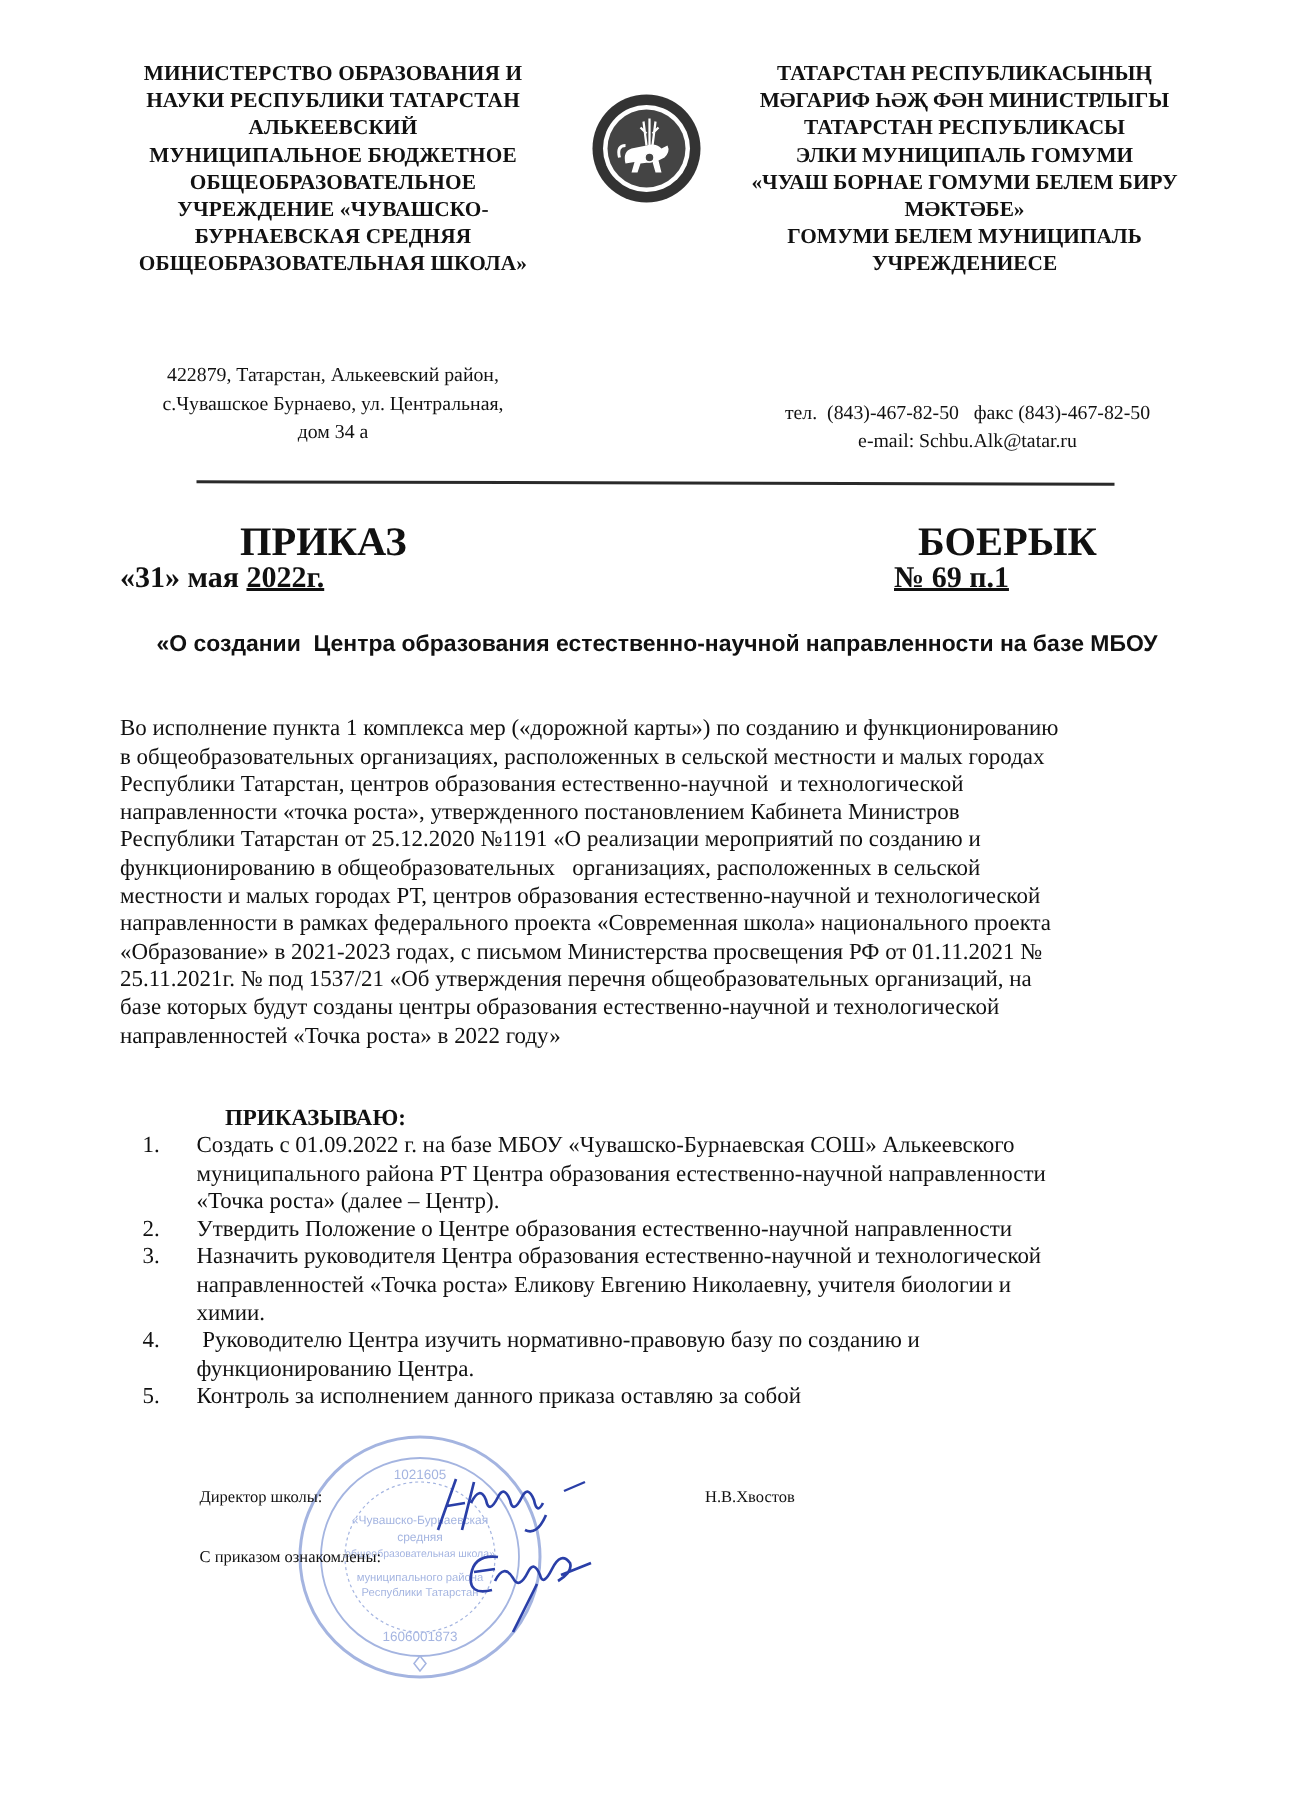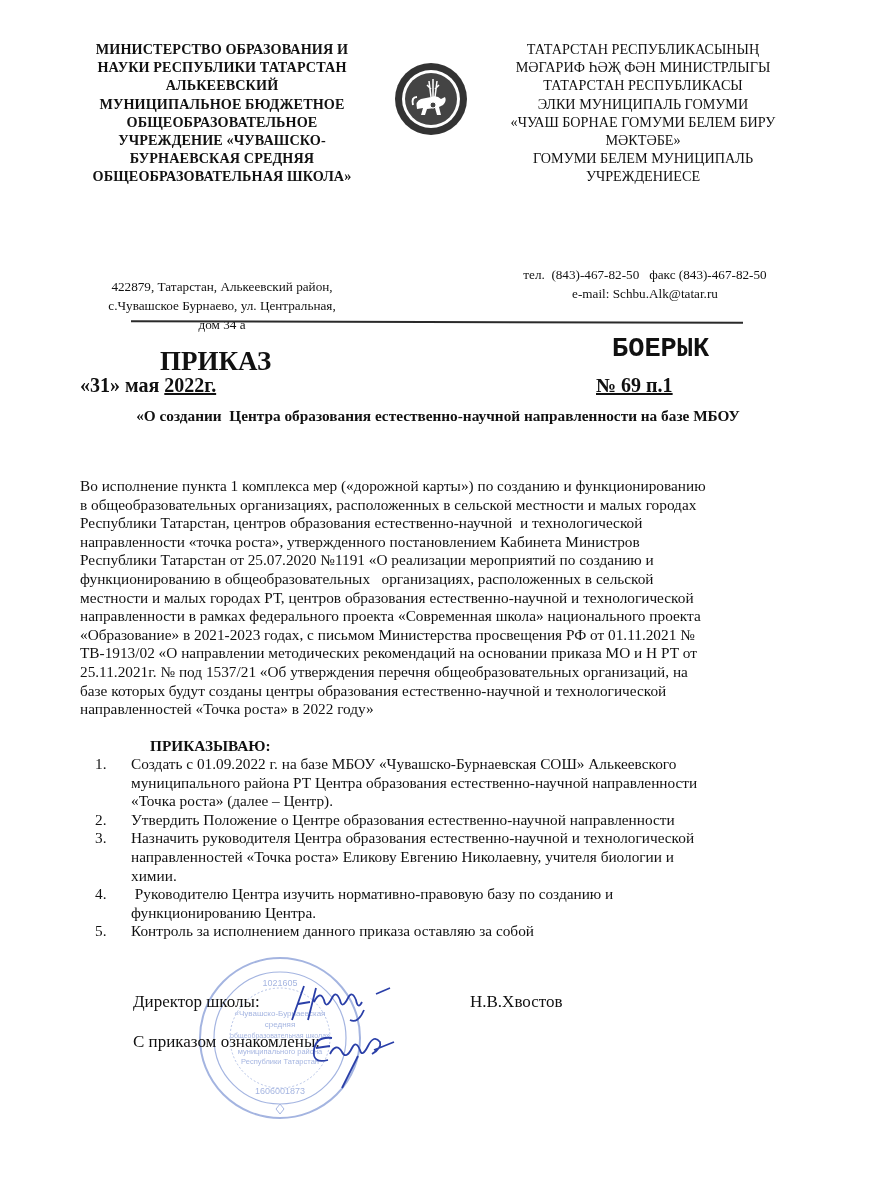--- a/index.html
+++ b/index.html
@@ -5,64 +5,64 @@
     html, body { margin: 0; padding: 0; background: #ffffff; }
     body { width: 872px; height: 1200px; position: relative; overflow: hidden; color: #111; }
     .header-left {
       position: absolute; left: 72px; top: 40px; width: 300px;
       text-align: center; font-weight: bold; font-size: 14.2px; line-height: 18.2px;
       font-family: "Liberation Serif", serif; letter-spacing: 0.1px;
     }
     .header-left .line, .header-right .line { display: block; white-space: nowrap; }
     .header-right {
       position: absolute; left: 478px; top: 40px; width: 330px;
-      text-align: center; font-weight: normal; font-size: 14.2px; line-height: 18.2px;
+      text-align: center; font-weight: bold; font-size: 14.2px; line-height: 18.2px;
       font-family: "Liberation Serif", serif;
     }
     .emblem { position: absolute; left: 393px; top: 61px; width: 76px; height: 76px; }
     .addr-left {
       position: absolute; left: 72px; top: 240px; width: 300px; text-align: center;
-      font-family: "Liberation Serif", serif; font-size: 13.2px; line-height: 19px; margin-top: 37px;
+      font-family: "Liberation Serif", serif; font-size: 13.2px; line-height: 19px;
     }
     .addr-right {
       position: absolute; left: 470px; top: 265px; width: 350px; text-align: center;
       font-family: "Liberation Serif", serif; font-size: 13.2px; line-height: 19px;
     }
     .rule { position: absolute; left: 131px; top: 321px; width: 612px; height: 2px; background: #2a2a2a; transform: rotate(0.15deg); }
     .order-title {
       position: absolute; font-family: "Liberation Serif", serif; font-weight: bold;
       font-size: 27px; line-height: 26px;
     }
     .order-ru-title { left: 160px; top: 348px; }
-    .order-tt-title { left: 612px; top: 336px; font-family: Liberation Mono, monospace; }
+    .order-tt-title { left: 612px; top: 348px; }
     .order-date { left: 80px; top: 372px; font-size: 20px; }
     .order-date .ul { text-decoration: underline; text-decoration-thickness: 2px; }
     .order-num { left: 596px; top: 372px; font-size: 20px; text-decoration: underline; text-decoration-thickness: 2px; }
     .subject {
-      position: absolute; left: 80px; top: 406px; width: 716px; text-align: center;
-      font-family: Liberation Serif, serif; font-weight: bold; font-size: 15.3px; line-height: 20px;
+      position: absolute; left: 80px; top: 420px; width: 716px; text-align: center;
+      font-family: Liberation Sans, sans-serif; font-weight: bold; font-size: 15.3px; line-height: 20px;
     }
     .body-text {
       position: absolute; left: 80px; top: 477px; width: 740px;
       font-family: "Liberation Serif", serif; font-size: 15.3px; line-height: 18.6px;
     }
     .body-text .line { display: block; white-space: nowrap; }
     .decree {
       position: absolute; left: 150px; top: 737px;
       font-family: "Liberation Serif", serif; font-weight: bold; font-size: 15.3px;
     }
     .list {
       position: absolute; left: 95px; top: 755px; width: 730px; margin: 0; padding: 0; list-style: none;
       font-family: "Liberation Serif", serif; font-size: 15.3px; line-height: 18.6px;
     }
     .list li { position: relative; padding-left: 36px; margin: 0; }
     .list .num { position: absolute; left: 0; top: 0; }
     .list .line { display: block; white-space: nowrap; }
     .sig-row {
-      position: absolute; font-family: "Liberation Serif", serif; font-size: 17px;
+      position: absolute; font-family: "Liberation Serif", serif; font-size: 11px;
     }
     .sig-director-label { left: 133px; top: 992px; }
     .sig-director-name { left: 470px; top: 992px; }
     .sig-familiar-label { left: 133px; top: 1032px; }
     .stamp { position: absolute; left: 196px; top: 954px; width: 168px; height: 168px; opacity: 0.55; }
     .signature { position: absolute; }
     .sig1 { left: 286px; top: 980px; width: 110px; height: 50px; }
     .sig2 { left: 302px; top: 1024px; width: 110px; height: 70px; }
   </style>
 </head>
@@ -127,26 +127,25 @@
 
   <div class="subject">
     <div style="white-space:pre;">«О создании  Центра образования естественно-научной направленности на базе МБОУ</div>
   </div>
 
   <div class="body-text">
     <span class="line">Во исполнение пункта 1 комплекса мер («дорожной карты») по созданию и функционированию</span>
     <span class="line">в общеобразовательных организациях, расположенных в сельской местности и малых городах</span>
     <span class="line" style="white-space:pre;">Республики Татарстан, центров образования естественно-научной  и технологической</span>
     <span class="line">направленности «точка роста», утвержденного постановлением Кабинета Министров</span>
-    <span class="line">Республики Татарстан от 25.07.2020 №1191 «О реализации мероприятий по созданию и</span>
+    <span class="line">Республики Татарстан от 25.12.2020 №1191 «О реализации мероприятий по созданию и</span>
     <span class="line" style="white-space:pre;">функционированию в общеобразовательных   организациях, расположенных в сельской</span>
     <span class="line">местности и малых городах РТ, центров образования естественно-научной и технологической</span>
     <span class="line">направленности в рамках федерального проекта «Современная школа» национального проекта</span>
     <span class="line">«Образование» в 2021-2023 годах, с письмом Министерства просвещения РФ от 01.11.2021 №</span>
-    <span class="line">ТВ-1913/02 «О направлении методических рекомендаций на основании приказа МО и Н РТ от</span>
     <span class="line">25.11.2021г. № под 1537/21 «Об утверждения перечня общеобразовательных организаций, на</span>
     <span class="line">базе которых будут созданы центры образования естественно-научной и технологической</span>
     <span class="line">направленностей «Точка роста» в 2022 году»</span>
   </div>
 
   <div class="decree">ПРИКАЗЫВАЮ:</div>
 
   <ol class="list">
     <li>
       <span class="num">1.</span>

